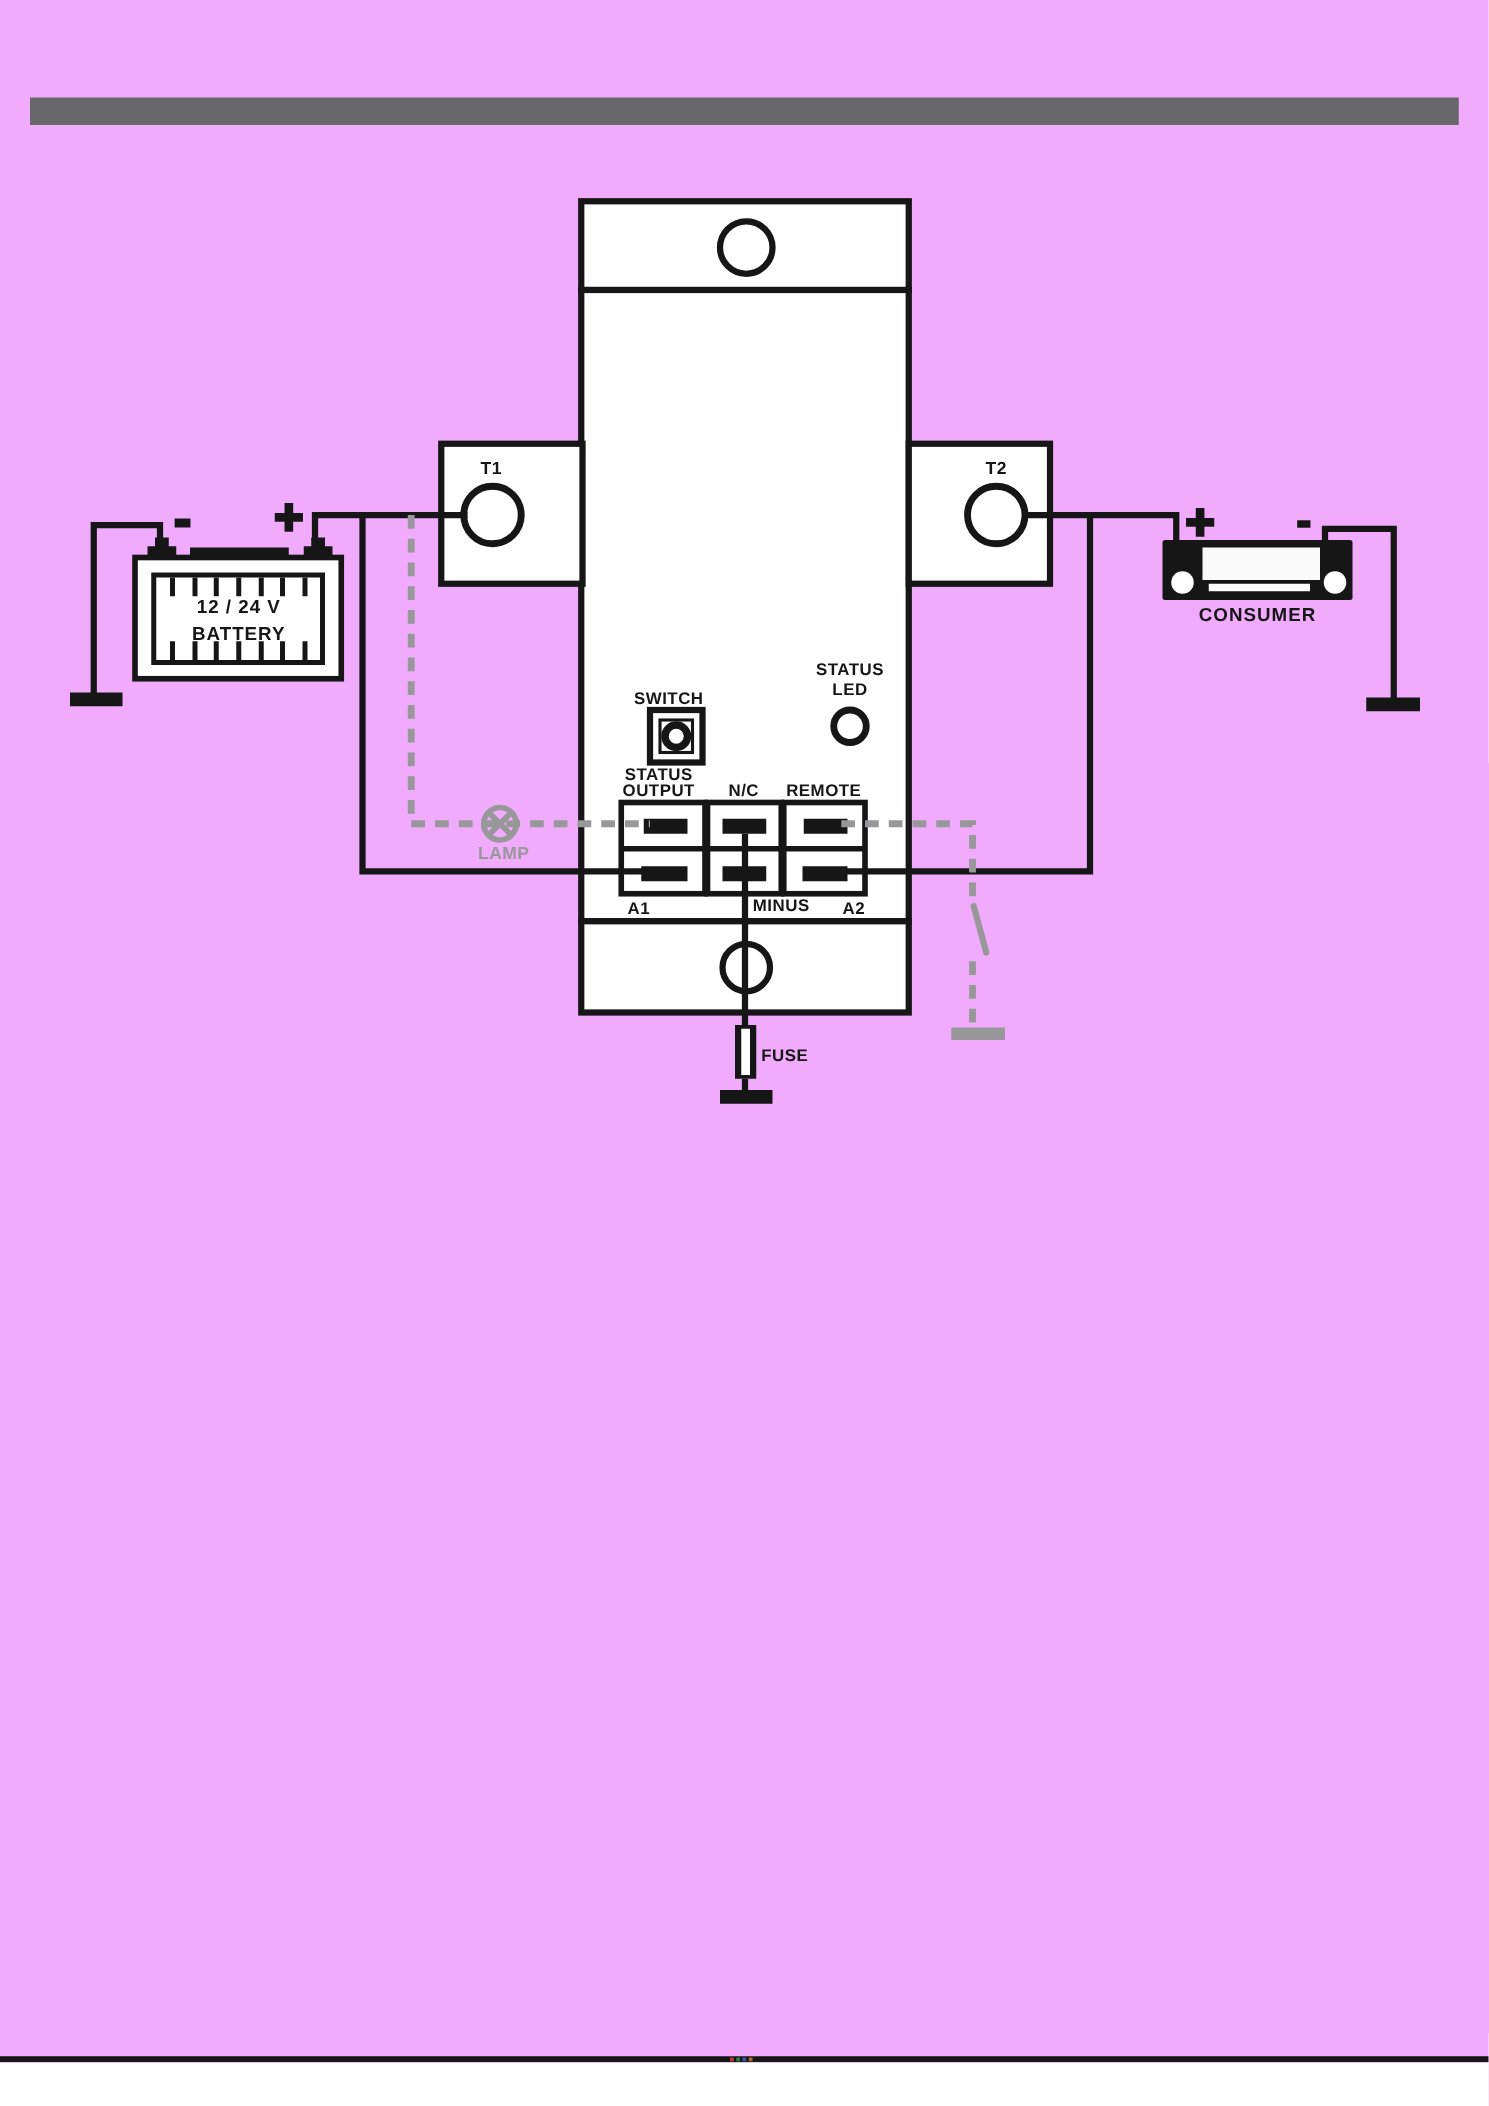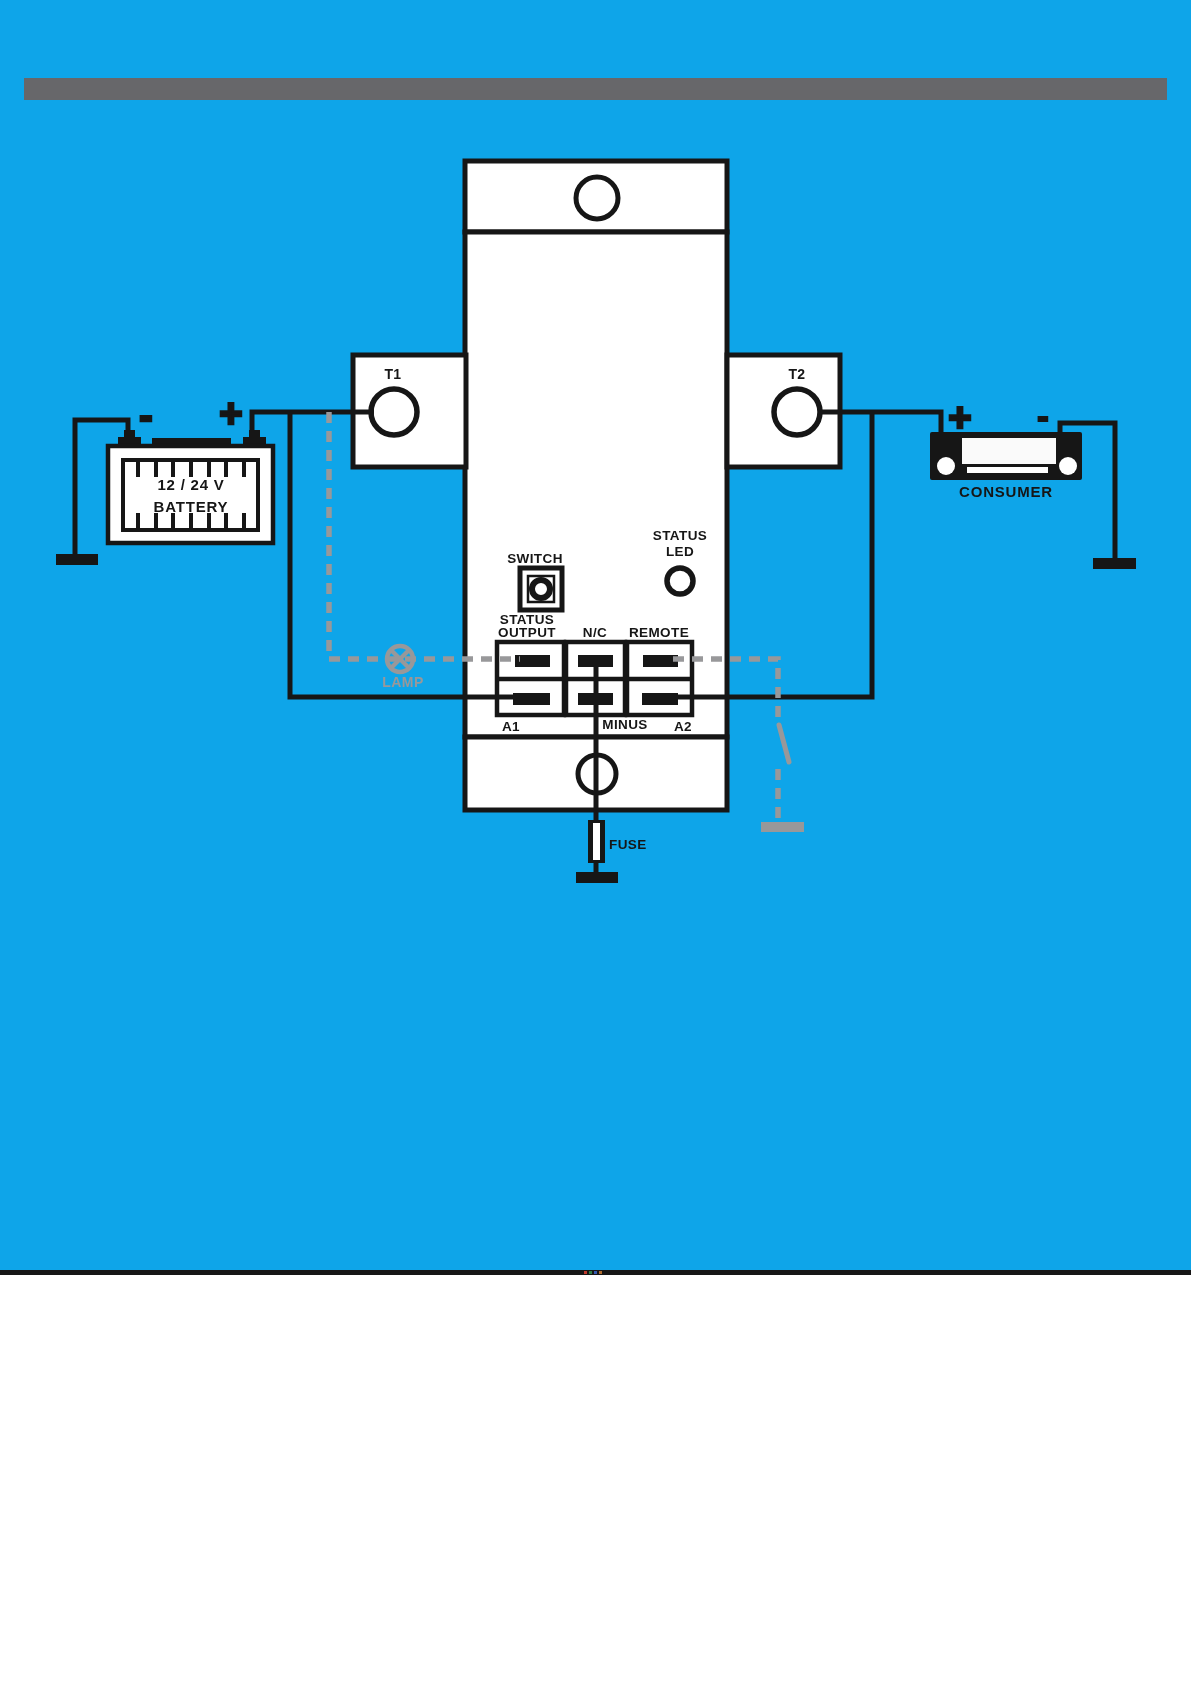--- a/index.html
+++ b/index.html
@@ -1,16 +1,16 @@
 <!DOCTYPE html>
 <html><head>
 <meta charset="utf-8">
 <style>
   html,body{margin:0;padding:0;background:#fff;}
-  #page{position:relative;width:1191px;height:1275px;background:#0ea5e9;overflow:hidden;
+  #page{position:relative;width:1191px;height:1650px;background:#f0abfc;overflow:hidden;
         font-family:"Liberation Sans",sans-serif;text-decoration:underline;}
   #top-bar{position:absolute;left:24px;top:78px;width:1143px;height:22px;background:#67676a;}
   #footer-bar{position:absolute;left:0;bottom:0;width:1191px;height:5px;background:#161616;}
   .logo-dot{position:absolute;bottom:1px;width:3px;height:3px;}
   svg{position:absolute;left:0;top:0;}
   svg text{font-family:"Liberation Sans",sans-serif;font-weight:bold;fill:#161616;}
   .lbl13{font-size:13.5px;letter-spacing:.4px;}
   .lbl14{font-size:14px;letter-spacing:.4px;}
   .lbl15{font-size:15px;letter-spacing:.8px;}
   .graytxt{fill:#98989a;}

